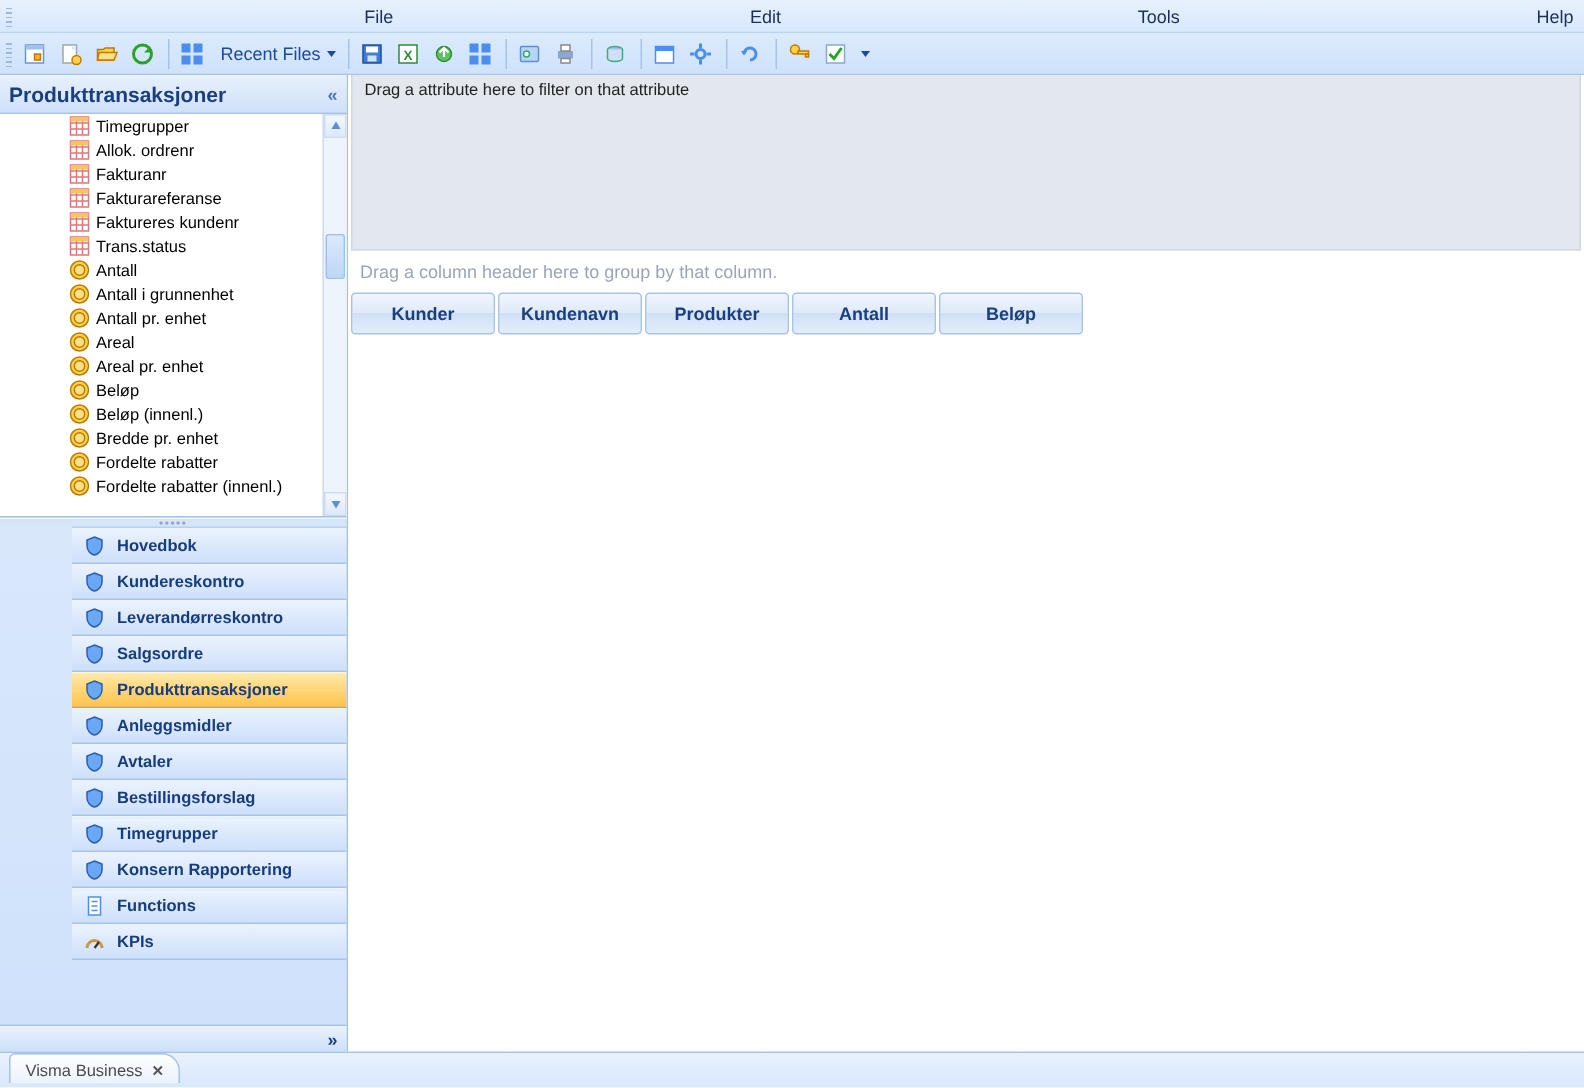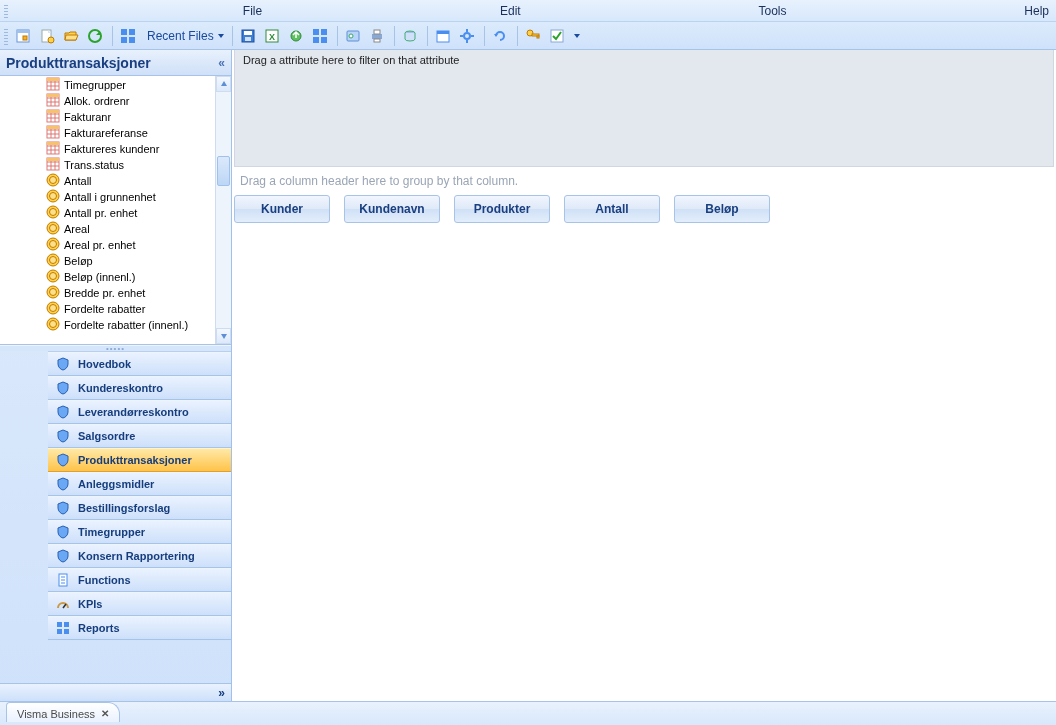--- a/index.html
+++ b/index.html
@@ -217,21 +217,21 @@
     color: #9aa5b5;
     font-size: 12px;
   }
   .col-headers {
     display: flex;
     height: 28px;
     margin-left: 2px;
   }
   .col-h {
     width: 96px;
-    margin-right: 14px;
+    margin-right: 2px;
     background: linear-gradient(#f1f6ff,#dfe9f7 49%,#cfe0f6 50%,#e3eefb);
     border: 1px solid #a8c3e8;
     border-radius: 3px;
     color: #1a3f80;
     font-weight: bold;
     font-size: 12px;
     display:flex; align-items:center; justify-content:center;
   }
 
   
@@ -616,20 +616,28 @@
             </svg>
           </span>
           <span>Anleggsmidler</span>
         </div>
         <div class="nav-item">
           <span class="nicon">
             <svg class="icon14" viewBox="0 0 14 14">
               <path d="M7 1 L12 3 L12 7 C12 10 9.5 12.5 7 13 C4.5 12.5 2 10 2 7 L2 3 Z" fill="#6aa8f5" stroke="#2a5fad"></path>
             </svg>
           </span>
+          <span>Avtaler</span>
+        </div>
+        <div class="nav-item">
+          <span class="nicon">
+            <svg class="icon14" viewBox="0 0 14 14">
+              <path d="M7 1 L12 3 L12 7 C12 10 9.5 12.5 7 13 C4.5 12.5 2 10 2 7 L2 3 Z" fill="#6aa8f5" stroke="#2a5fad"></path>
+            </svg>
+          </span>
           <span>Bestillingsforslag</span>
         </div>
         <div class="nav-item">
           <span class="nicon">
             <svg class="icon14" viewBox="0 0 14 14">
               <path d="M7 1 L12 3 L12 7 C12 10 9.5 12.5 7 13 C4.5 12.5 2 10 2 7 L2 3 Z" fill="#6aa8f5" stroke="#2a5fad"></path>
             </svg>
           </span>
           <span>Timegrupper</span>
         </div>
@@ -653,31 +661,20 @@
           <span>Functions</span>
         </div>
         <div class="nav-item">
           <span class="nicon">
             <svg class="icon14" viewBox="0 0 14 14">
               <path d="M2 11 A5 5 0 0 1 12 11" fill="none" stroke="#c94" stroke-width="2"></path>
               <line x1="7" y1="11" x2="10" y2="7" stroke="#333" stroke-width="1.5"></line>
             </svg>
           </span>
           <span>KPIs</span>
-        </div>
-        <div class="nav-item">
-          <span class="nicon">
-            <svg class="icon14" viewBox="0 0 14 14">
-              <rect x="1" y="1" width="5" height="5" fill="#4a8ef0"></rect>
-              <rect x="8" y="1" width="5" height="5" fill="#4a8ef0"></rect>
-              <rect x="1" y="8" width="5" height="5" fill="#4a8ef0"></rect>
-              <rect x="8" y="8" width="5" height="5" fill="#4a8ef0"></rect>
-            </svg>
-          </span>
-          <span>Reports</span>
         </div>
       </div>
 
     <div class="side-footer">
       <span>»</span>
     </div>
   </div>
 
   <div class="main-area">
     <div class="filter-zone">

